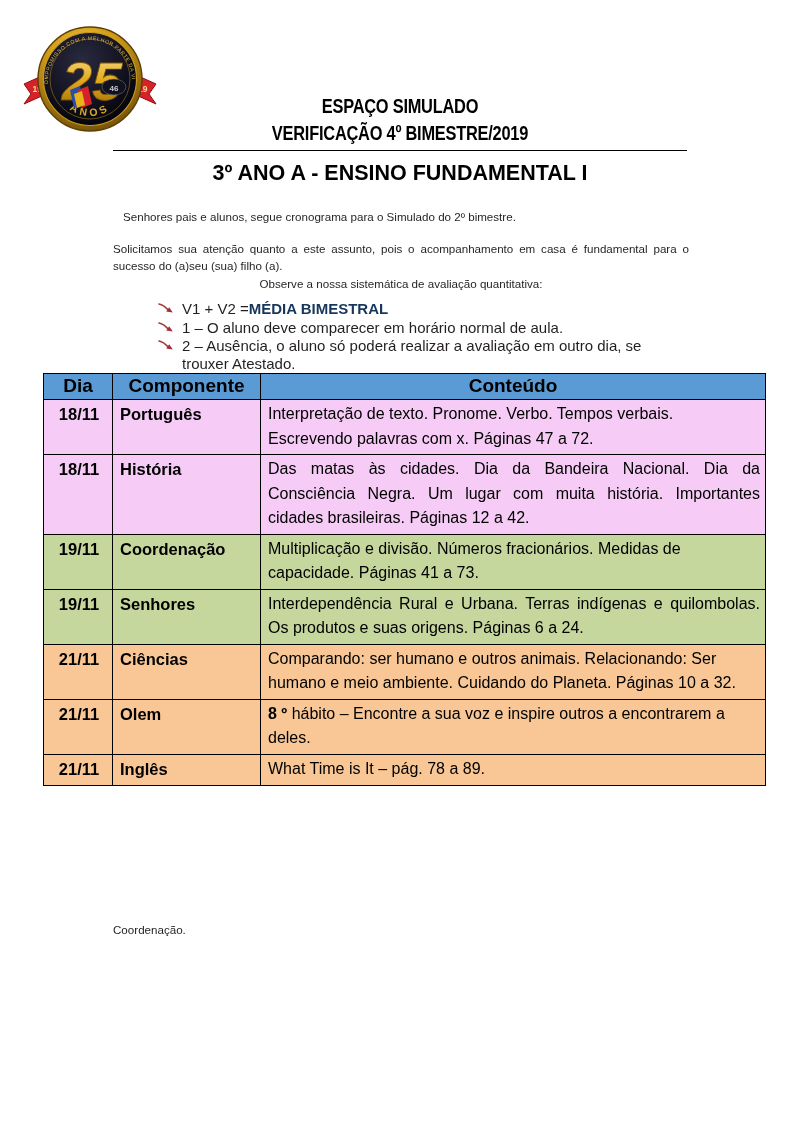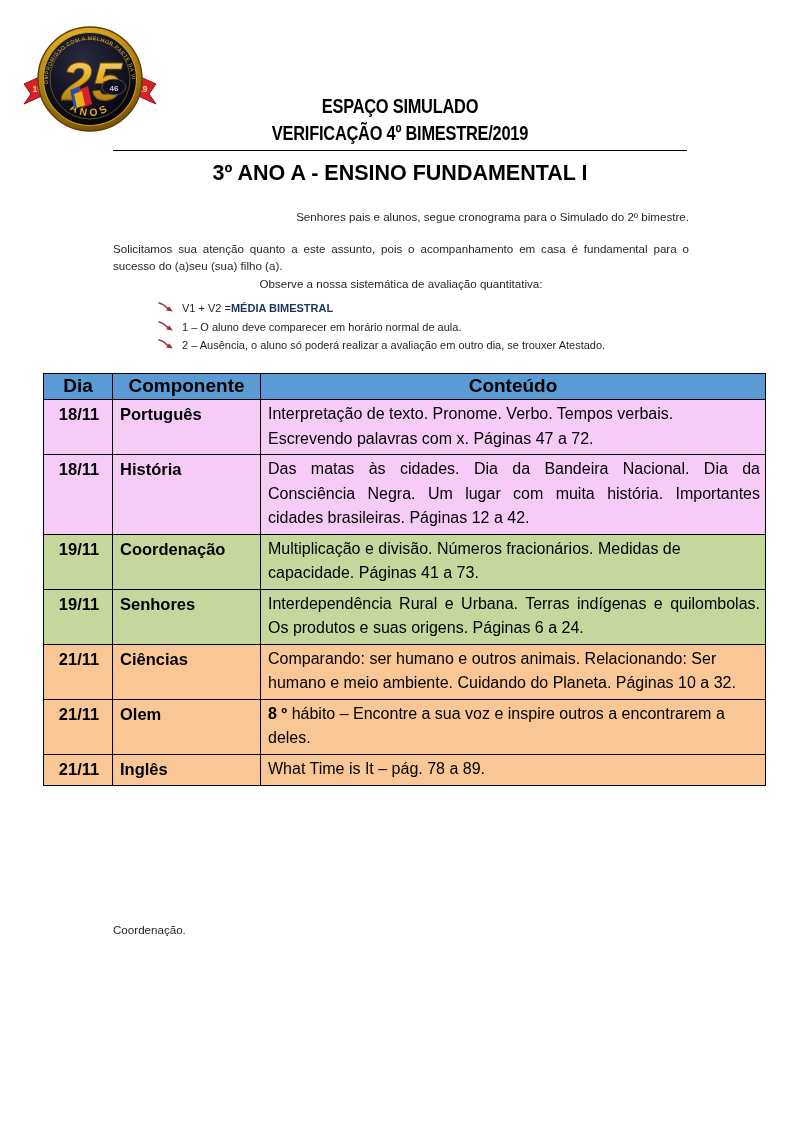--- a/index.html
+++ b/index.html
@@ -77,40 +77,40 @@
   .intro {
     position: absolute;
     left: 113px;
     top: 208px;
     width: 576px;
     font-size: 11.6px;
     line-height: 17.5px;
     color: #231f20;
   }
   .intro .lead {
-    text-align: right;
+    text-align: left;
     margin: 0 0 14px 0;
     padding-left: 10px;
   }
   .intro .p-just {
     text-align: justify;
     margin: 0;
   }
   .intro .p-left {
     text-align: center;
     margin: 0;
   }
 
   
   .bullets {
     position: absolute;
     left: 158px;
     top: 300px;
     width: 530px;
-    font-size: 11px;
+    font-size: 15px;
     line-height: 17.6px;
     color: #231f20;
   }
   .bullet-row {
     position: relative;
     padding-left: 24px;
     margin-bottom: 1px;
   }
   .bullet-row.just .btext { text-align: justify; }
   .arrow-icon {

